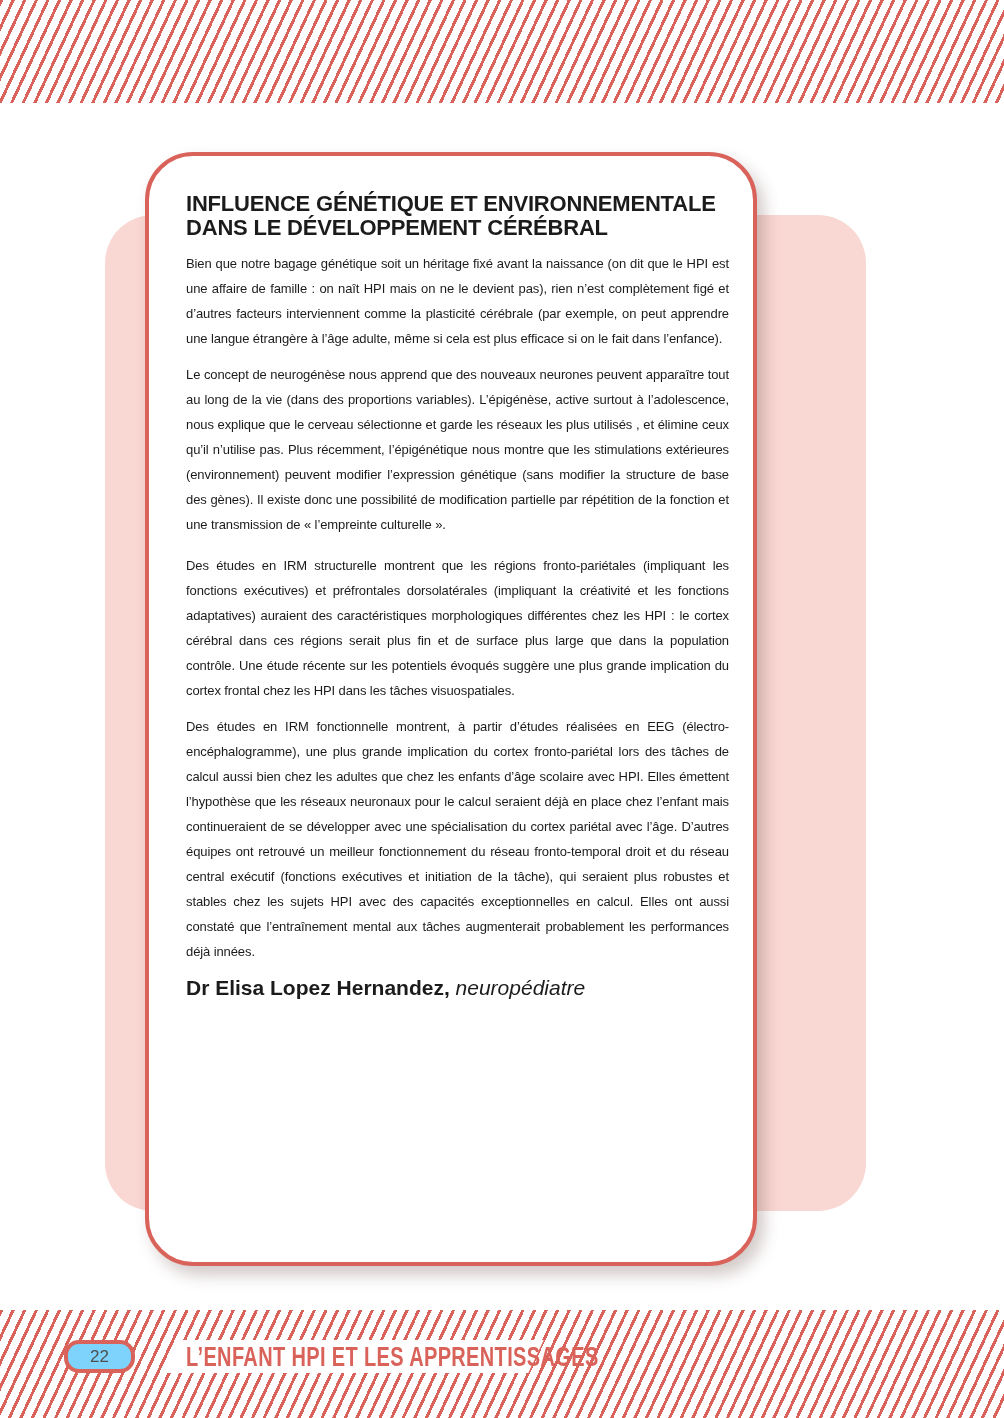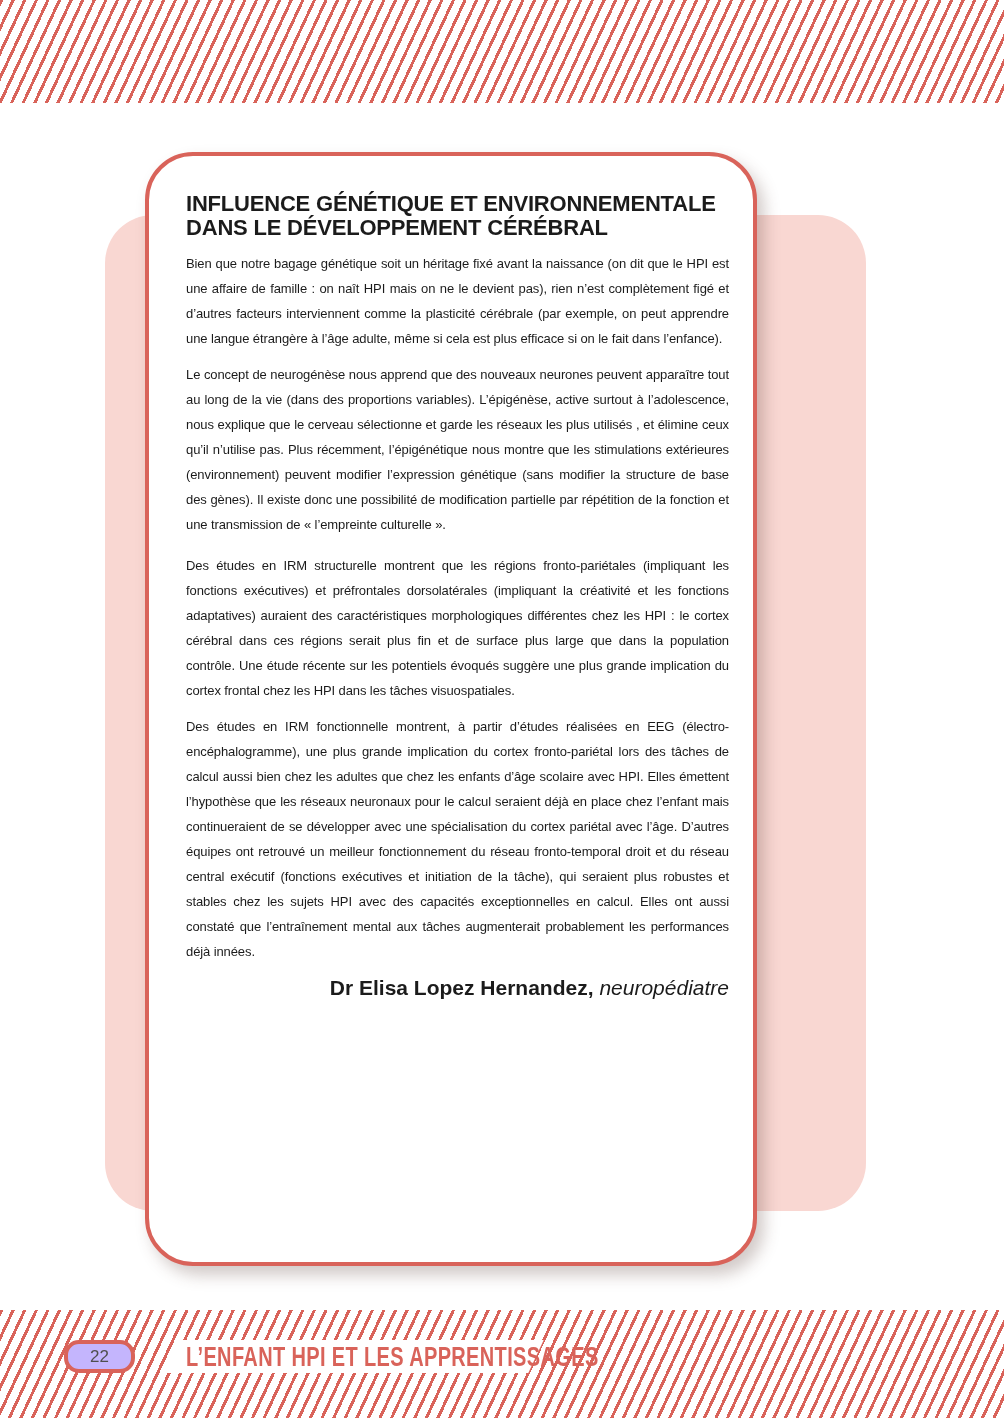--- a/index.html
+++ b/index.html
@@ -32,32 +32,32 @@
   .section-heading{
     font-size:22px;line-height:24px;font-weight:bold;color:var(--text);
     margin:0 0 11px 0;white-space:pre-line;letter-spacing:-0.2px;
   }
   .section + .section{margin-top:16px;}
   .card p{
     font-size:13px;line-height:25px;text-align:justify;color:var(--text);
     margin:0 0 11px 0;letter-spacing:-0.1px;
   }
   .signature{
-    text-align:right;font-size:21px;color:var(--text);margin-top:12px;
+    text-align:left;font-size:21px;color:var(--text);margin-top:12px;
     white-space:nowrap;
   }
   .sig-name{font-weight:bold;}
   .sig-role{font-style:italic;}
   .footer-band{
     position:absolute;left:172px;top:1340px;width:364px;height:33px;
     background:#ffffff;transform:skewX(-25deg);z-index:3;
   }
   .page-badge{
     position:absolute;left:64px;top:1340px;width:71px;height:33px;
-    box-sizing:border-box;background:#c4b5fd;border:4px solid var(--accent);
+    box-sizing:border-box;background:#7dd3fc;border:4px solid var(--accent);
     border-radius:15px;display:flex;align-items:center;justify-content:center;
     font-size:17px;color:var(--pagenum);z-index:4;
   }
   .footer-title{
     position:absolute;left:186px;top:1342px;font-size:27px;font-weight:bold;
     color:var(--accent);transform:scaleX(0.74);transform-origin:left center;
     white-space:nowrap;letter-spacing:0.5px;z-index:4;
   }
 </style>
 </head>

